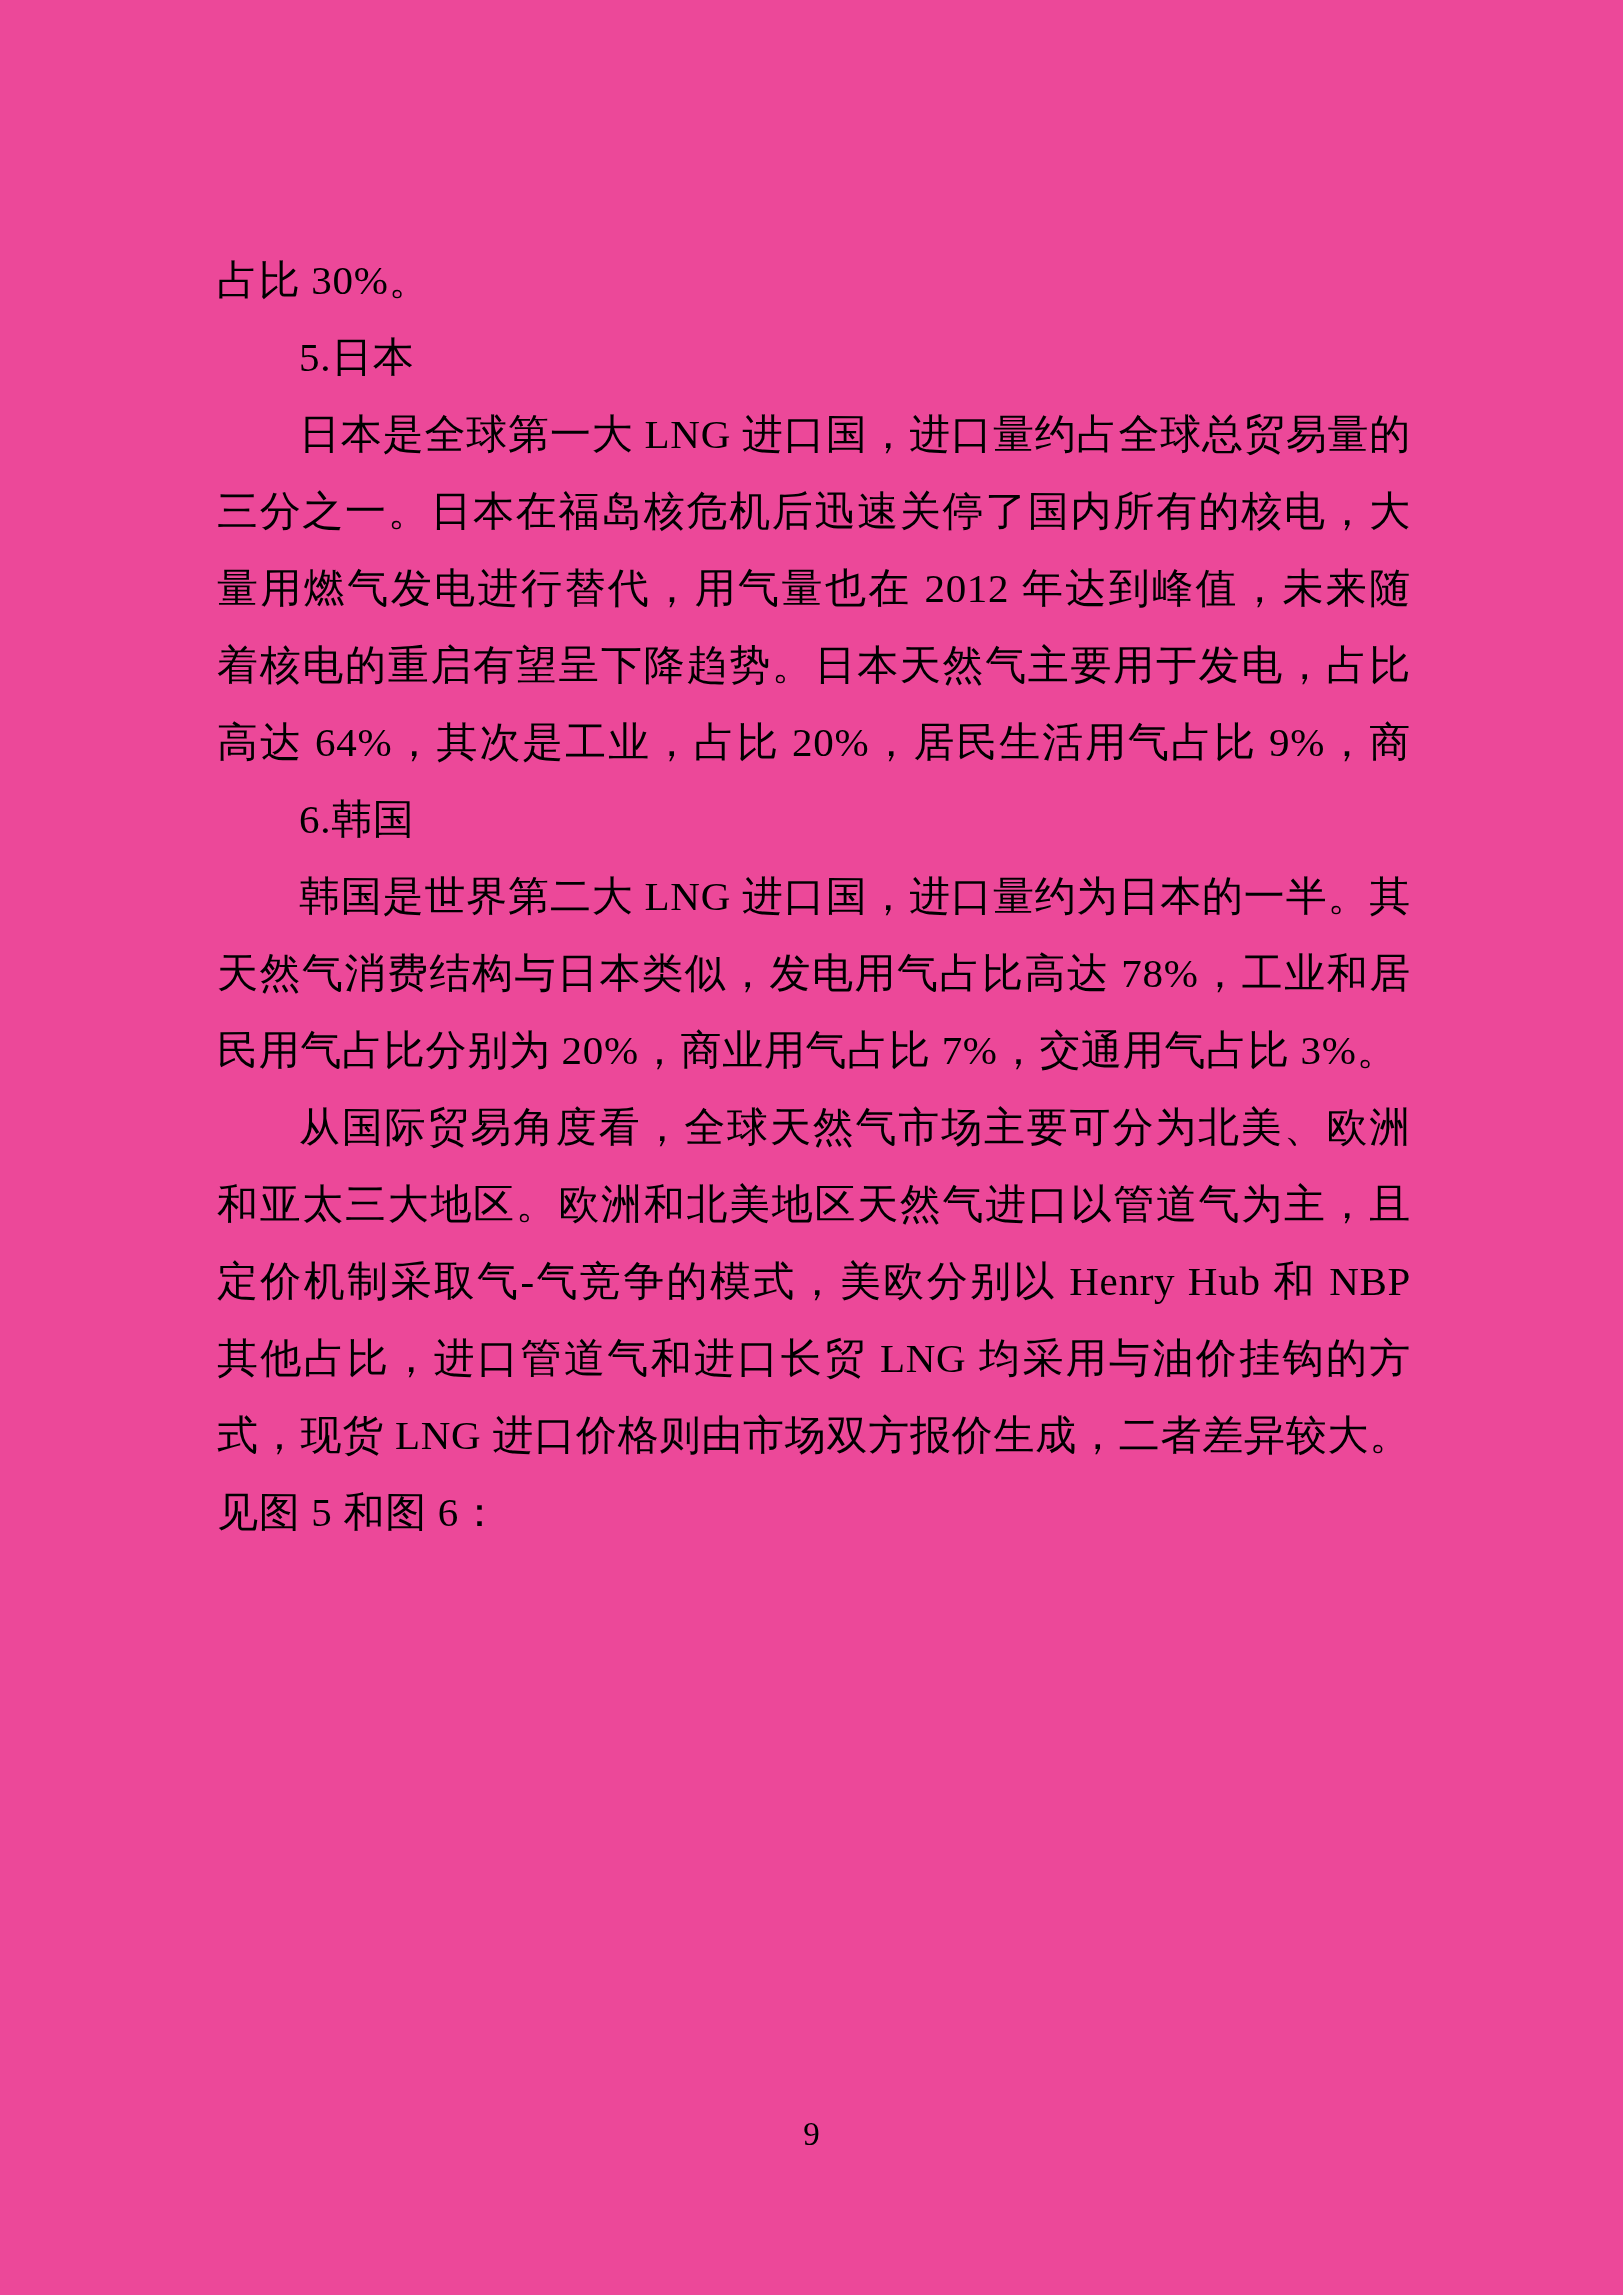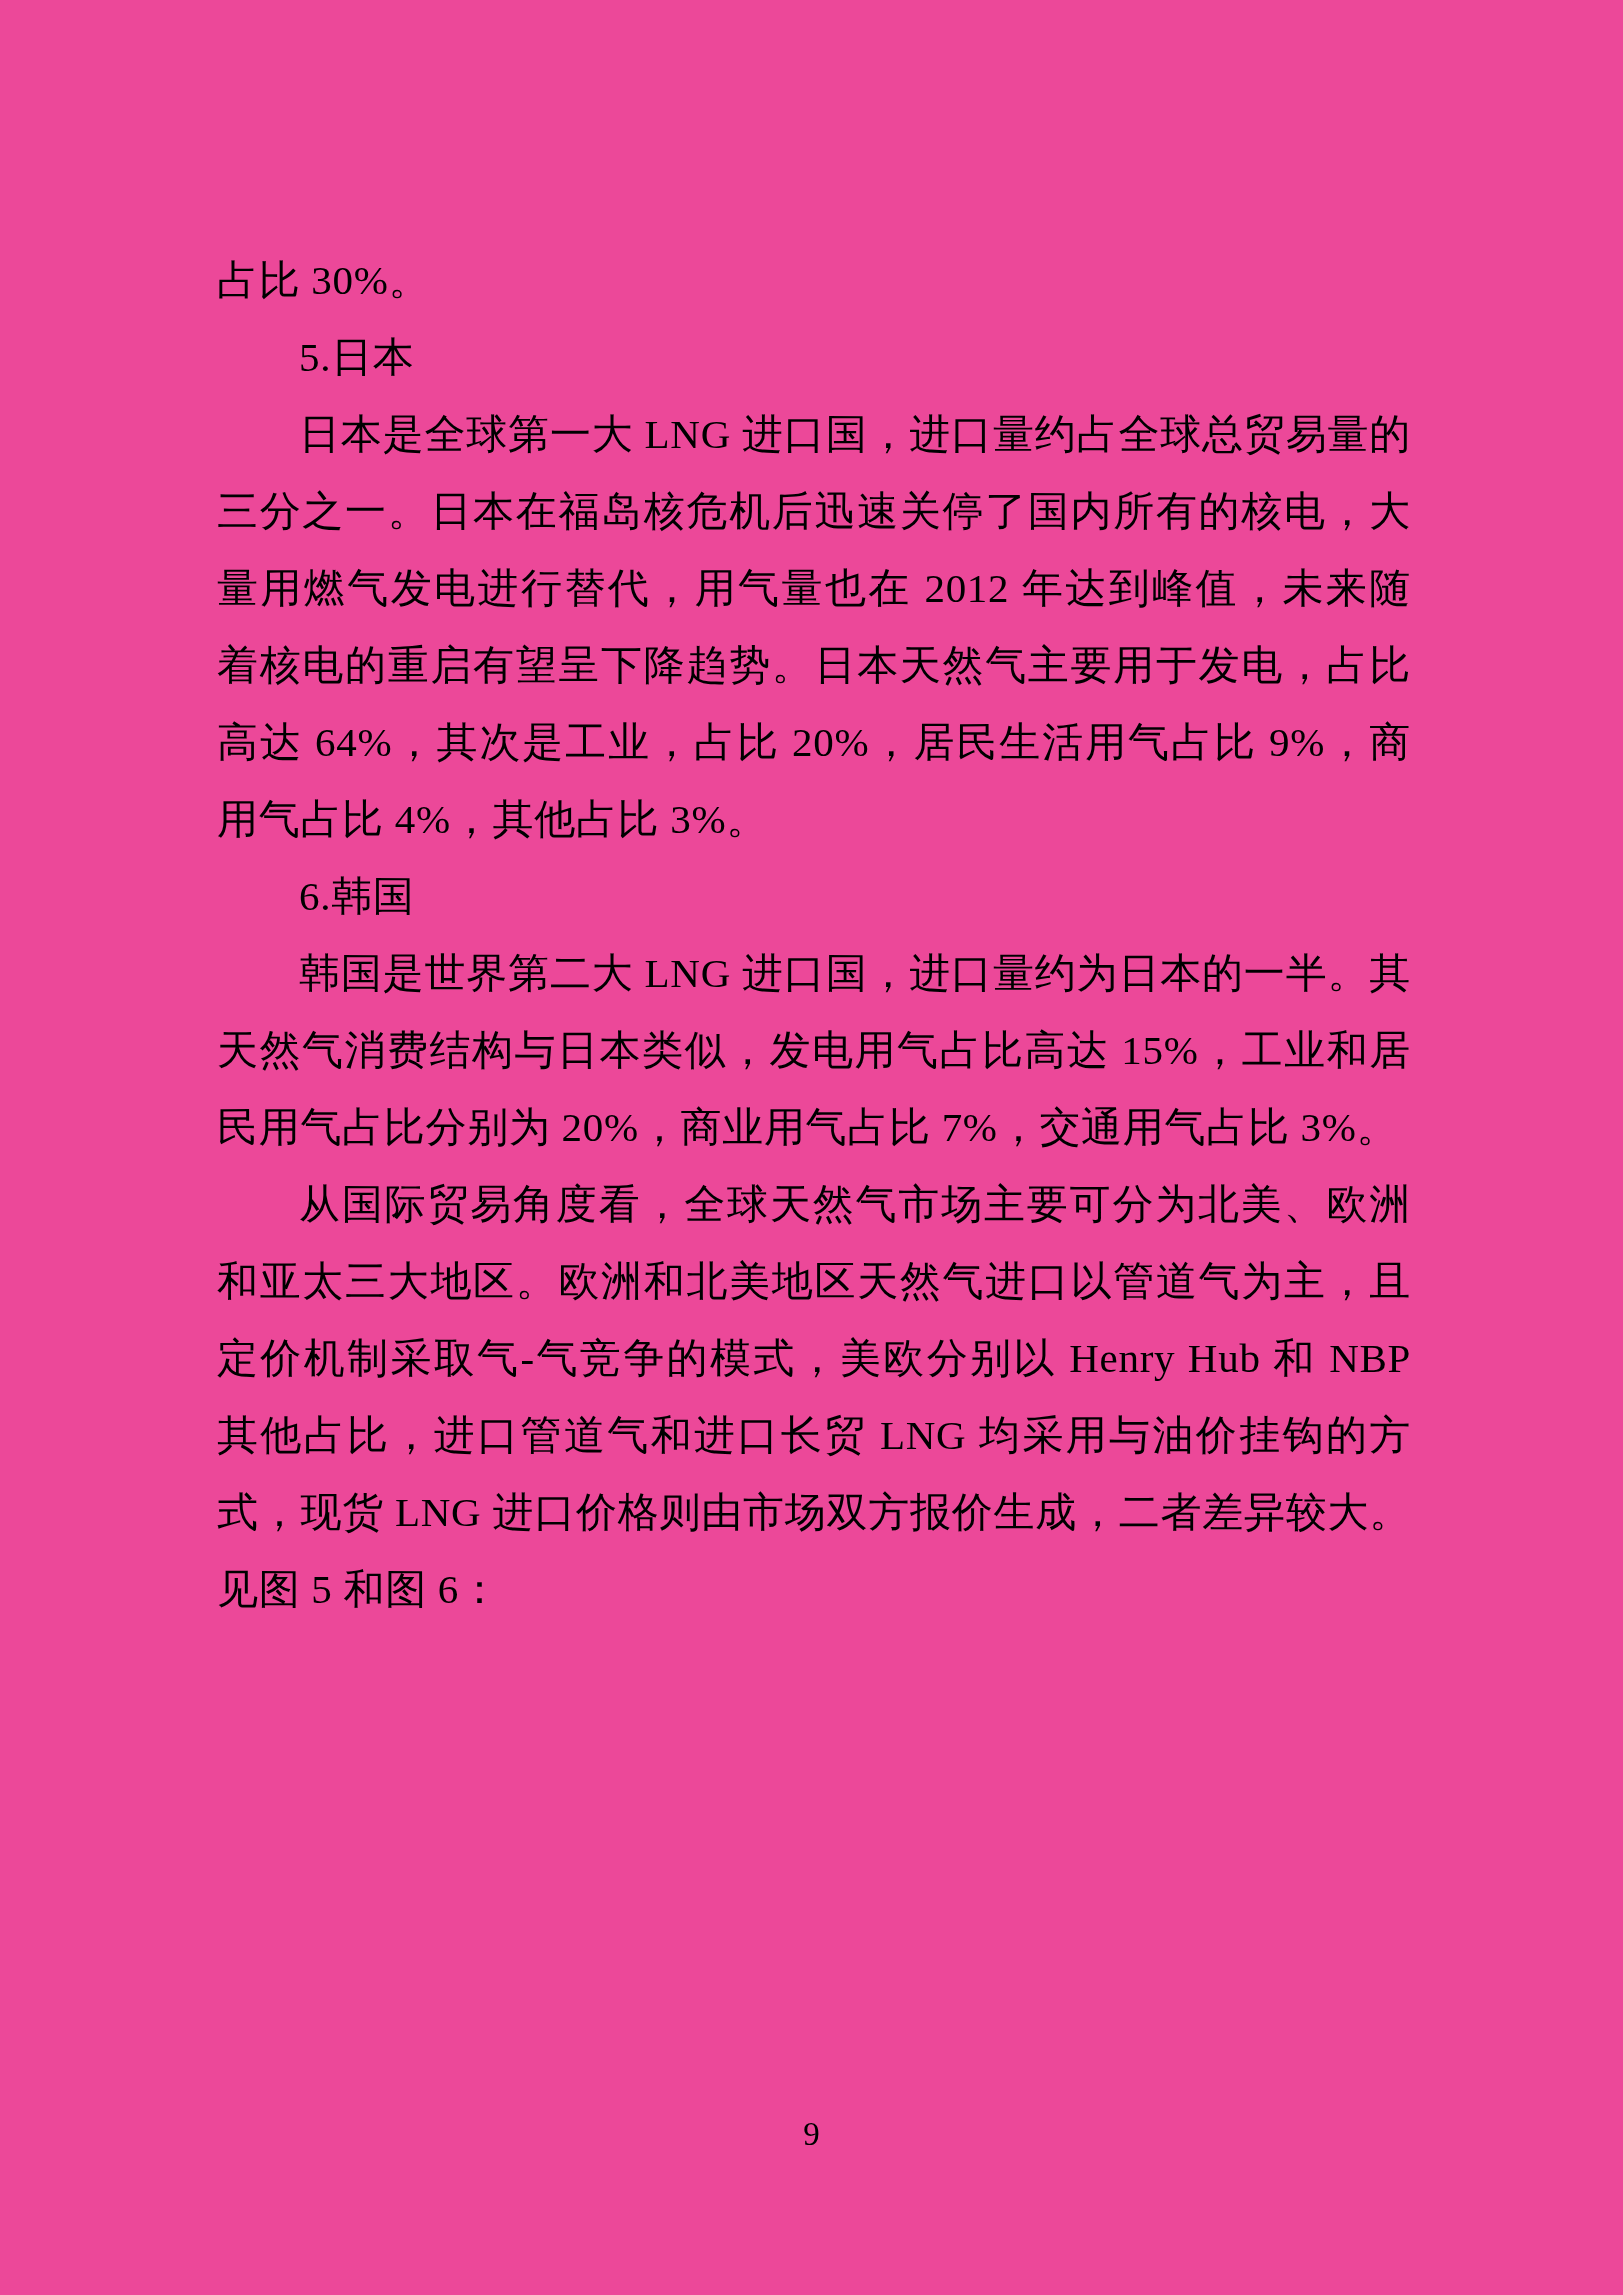--- a/index.html
+++ b/index.html
@@ -61,24 +61,23 @@
 
 <div class="page">
   <div class="text-block">
       <div class="line">占比 30%。</div>
       <div class="line indent">5.日本</div>
       <div class="line indent justify">日本是全球第一大 LNG 进口国，进口量约占全球总贸易量的</div>
       <div class="line justify">三分之一。日本在福岛核危机后迅速关停了国内所有的核电，大</div>
       <div class="line justify">量用燃气发电进行替代，用气量也在 2012 年达到峰值，未来随</div>
       <div class="line justify">着核电的重启有望呈下降趋势。日本天然气主要用于发电，占比</div>
       <div class="line justify">高达 64%，其次是工业，占比 20%，居民生活用气占比 9%，商业</div>
-      <div class="line">用气占比 4%，其他占比 3%。</div>
       <div class="line indent">6.韩国</div>
       <div class="line indent justify">韩国是世界第二大 LNG 进口国，进口量约为日本的一半。其</div>
-      <div class="line justify">天然气消费结构与日本类似，发电用气占比高达 15%，工业和居</div>
+      <div class="line justify">天然气消费结构与日本类似，发电用气占比高达 78%，工业和居</div>
       <div class="line">民用气占比分别为 20%，商业用气占比 7%，交通用气占比 3%。</div>
       <div class="line indent justify">从国际贸易角度看，全球天然气市场主要可分为北美、欧洲</div>
       <div class="line justify">和亚太三大地区。欧洲和北美地区天然气进口以管道气为主，且</div>
       <div class="line justify">定价机制采取气-气竞争的模式，美欧分别以 Henry Hub 和 NBP</div>
       <div class="line justify">其他占比，进口管道气和进口长贸 LNG 均采用与油价挂钩的方</div>
       <div class="line justify">式，现货 LNG 进口价格则由市场双方报价生成，二者差异较大。</div>
       <div class="line">见图 5 和图 6：</div>
     </div>
   <div class="page-number">9</div>
 </div>

